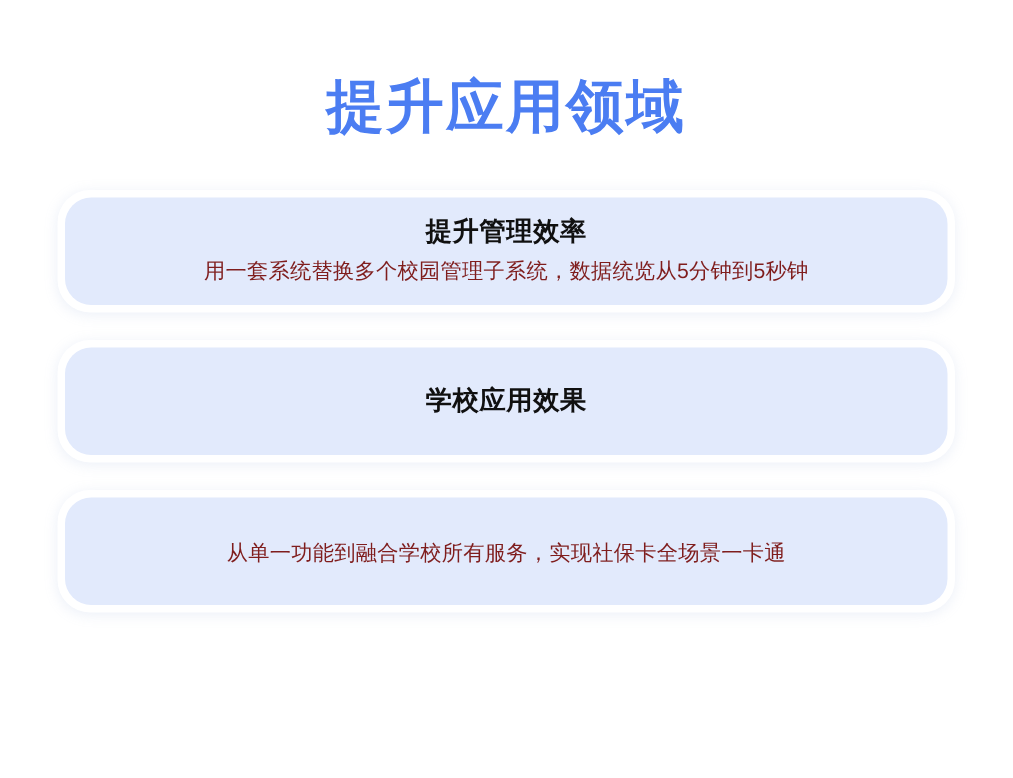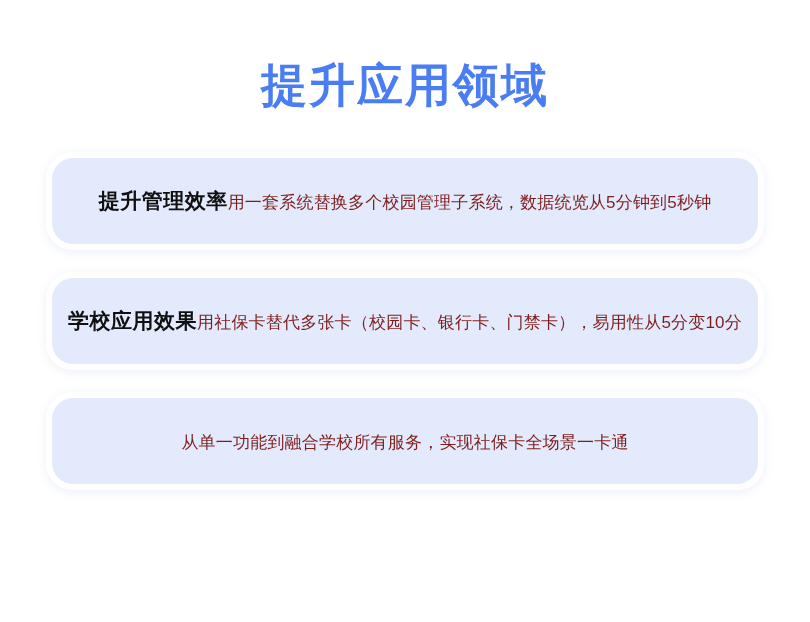--- a/index.html
+++ b/index.html
@@ -61,21 +61,21 @@
     margin-bottom: 0;
   }
 
   .card-inner {
     box-sizing: border-box;
     width: 100%;
     height: 100%;
     border-radius: 21px;
     background: #e2eafc;
     display: flex;
-    flex-direction: row;
+    flex-direction: column;
     align-items: center;
     justify-content: center;
   }
 
   .card-title {
     font-size: 21px;
     line-height: 28px;
     font-weight: 700;
     color: #101010;
     letter-spacing: 0.5px;
@@ -104,21 +104,20 @@
     <div class="card">
       <div class="card-inner">
         <div class="card-title">提升管理效率</div>
         <div class="card-desc">用一套系统替换多个校园管理子系统，数据统览从5分钟到5秒钟</div>
       </div>
     </div>
 
     <div class="card">
       <div class="card-inner">
         <div class="card-title">学校应用效果</div>
-        <div class="card-desc">用社保卡替代多张卡（校园卡、银行卡、门禁卡），易用性从5分变10分</div>
       </div>
     </div>
 
     <div class="card">
       <div class="card-inner">
         <div class="card-desc">从单一功能到融合学校所有服务，实现社保卡全场景一卡通</div>
       </div>
     </div>
 
   </div>

